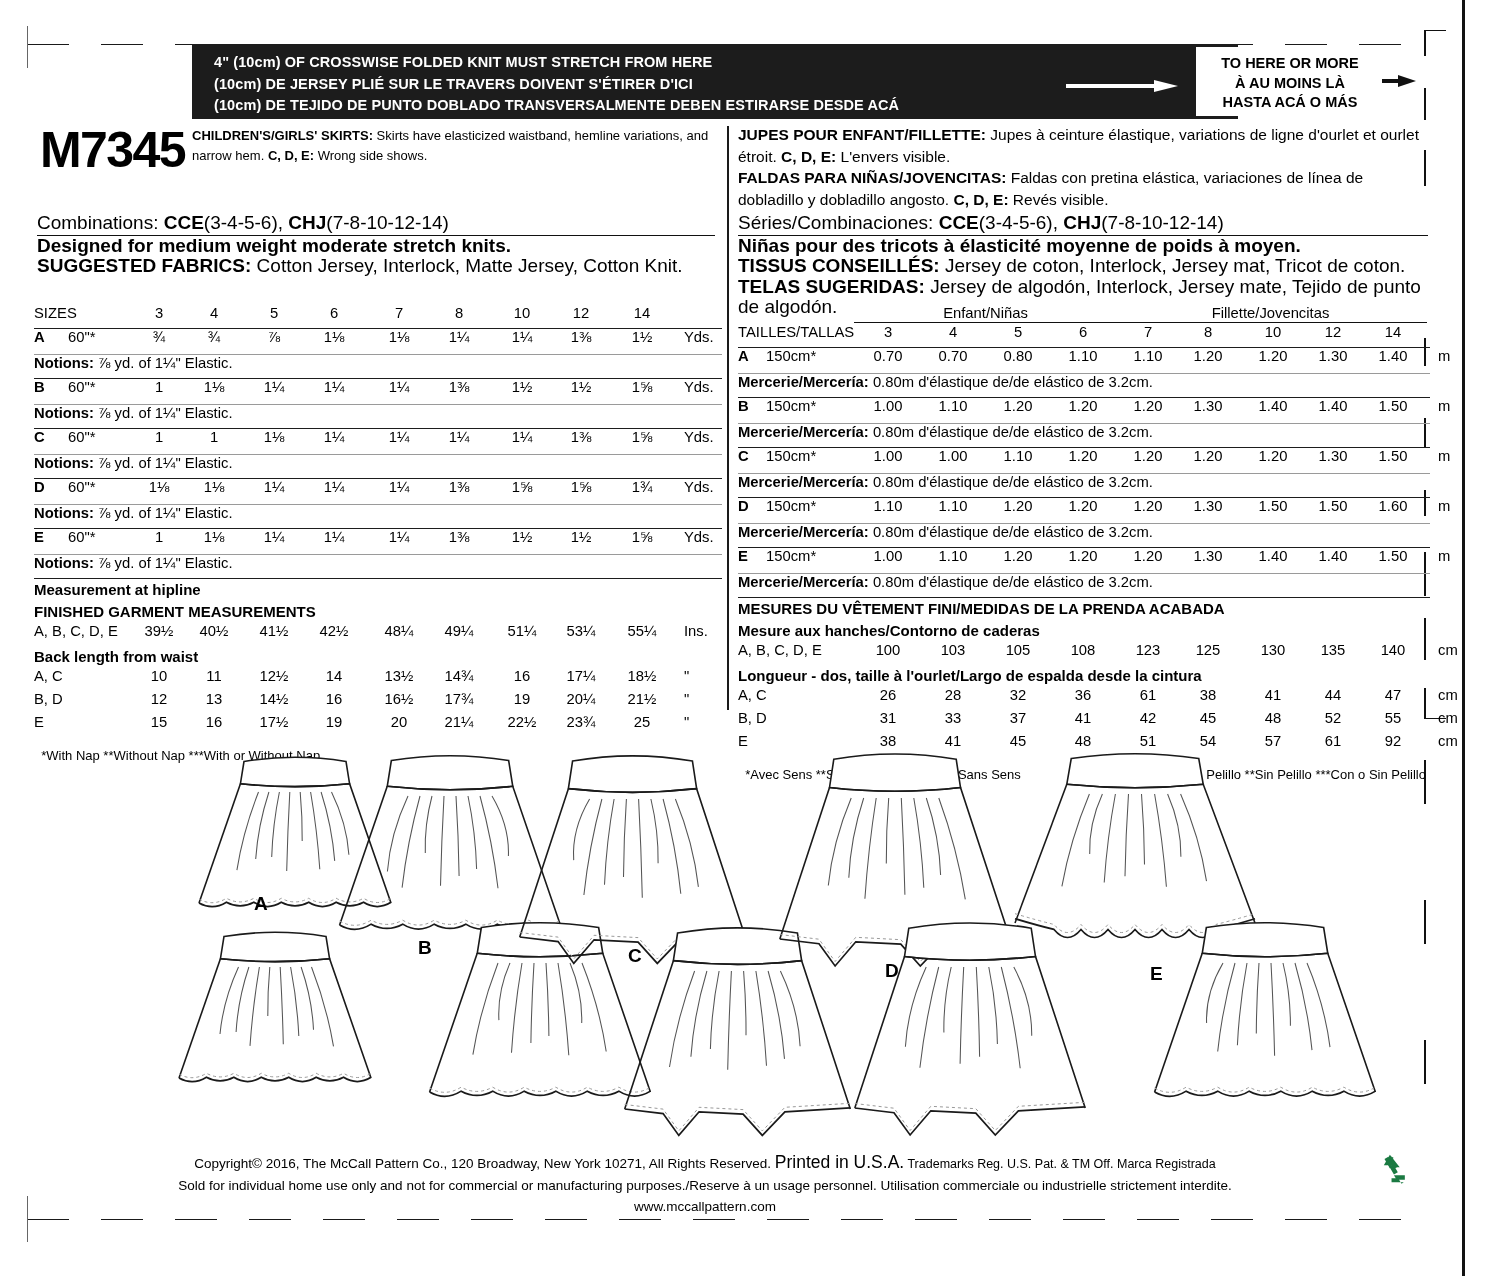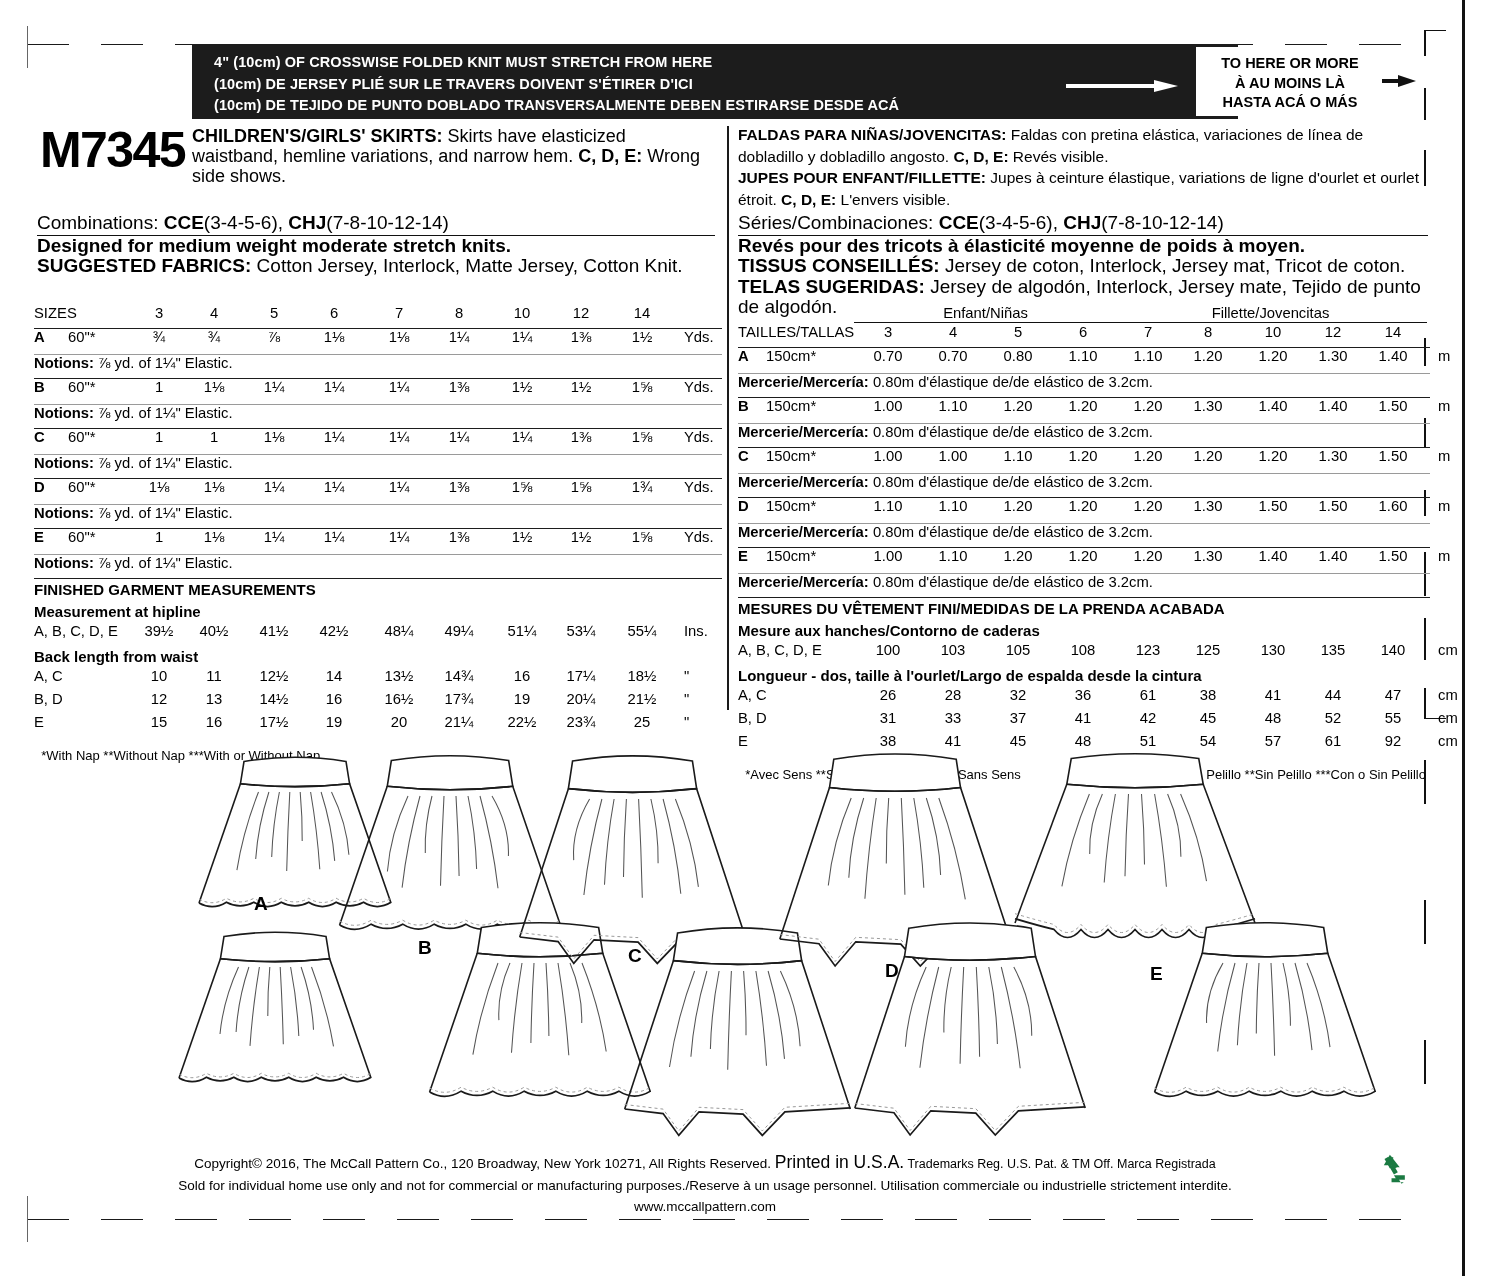--- a/index.html
+++ b/index.html
@@ -31,21 +31,21 @@
   .banner-box{position:absolute;left:1004px;top:3px;width:228px;height:69px;background:#fff;}
   .banner-box .txt{position:absolute;left:14px;top:7px;width:160px;text-align:center;
     font-weight:bold;font-size:14.5px;line-height:19.5px;}
   .banner-box .ar{position:absolute;left:186px;top:28px;width:34px;height:12px;}
   .banner-box .ar .shaft{position:absolute;left:0;top:4px;width:20px;height:4px;background:#111;}
   .banner-box .ar .head{position:absolute;left:16px;top:0;width:0;height:0;
     border-top:6px solid transparent;border-bottom:6px solid transparent;border-left:18px solid #111;}
 
   
   .patnum{position:absolute;left:40px;top:125px;font-size:50px;font-weight:bold;letter-spacing:-1.6px;line-height:50px;text-align:right;}
-  .desc-left{position:absolute;left:192px;top:126px;width:522px;font-size:18px;line-height:20px;}
+  .desc-left{position:absolute;left:192px;top:126px;width:522px;font-size:13px;line-height:20px;}
   .desc-right{position:absolute;left:738px;top:124px;width:690px;font-size:15.5px;line-height:21.5px;}
   b{font-weight:bold;}
 
   .vdivider{position:absolute;left:727px;top:126px;width:2px;height:584px;background:#1a1a1a;}
 
   
   .combo{position:absolute;font-size:19px;line-height:20.5px;}
   .combo .ul{border-bottom:1px solid #111;display:inline-block;padding-bottom:1px;}
   .combo-left{left:37px;top:213px;width:680px;}
   .combo-right{left:738px;top:213px;width:692px;}
@@ -133,35 +133,35 @@
     </div>
   </div>
 
   <div class="patnum">M7345</div>
 
   <div class="desc-left">
     <b>CHILDREN'S/GIRLS' SKIRTS:</b><span> Skirts have elasticized waistband, hemline variations, and narrow hem. </span><b>C, D, E:</b><span> Wrong side shows.</span>
   </div>
 
   <div class="desc-right">
+    <div><b>JUPES POUR ENFANT/FILLETTE:</b><span> Jupes à ceinture élastique, variations de ligne d'ourlet et ourlet étroit. </span><b>C, D, E:</b><span> L'envers visible.</span></div>
     <div><b>FALDAS PARA NIÑAS/JOVENCITAS:</b><span> Faldas con pretina elástica, variaciones de línea de dobladillo y dobladillo angosto. </span><b>C, D, E:</b><span> Revés visible.</span></div>
-    <div><b>JUPES POUR ENFANT/FILLETTE:</b><span> Jupes à ceinture élastique, variations de ligne d'ourlet et ourlet étroit. </span><b>C, D, E:</b><span> L'envers visible.</span></div>
   </div>
 
   <div class="vdivider"></div>
 
   <div class="combo combo-left">
     <div class="l1 ul" style="width:678px;"><span>Combinations: </span><b>CCE</b><span>(3-4-5-6), </span><b>CHJ</b><span>(7-8-10-12-14)</span></div>
     <div style="font-weight:bold;">Designed for medium weight moderate stretch knits.</div>
     <div><b>SUGGESTED FABRICS:</b><span> Cotton Jersey, Interlock, Matte Jersey, Cotton Knit.</span></div>
   </div>
 
   <div class="combo combo-right">
     <div class="l1 ul" style="width:690px;"><span>Séries/Combinaciones: </span><b>CCE</b><span>(3-4-5-6), </span><b>CHJ</b><span>(7-8-10-12-14)</span></div>
-    <div style="font-weight:bold;">Revés pour des tricots à élasticité moyenne de poids à moyen.</div>
+    <div style="font-weight:bold;">Niñas pour des tricots à élasticité moyenne de poids à moyen.</div>
     <div><b>TISSUS CONSEILLÉS:</b><span> Jersey de coton, Interlock, Jersey mat, Tricot de coton.</span></div>
     <div><b>TELAS SUGERIDAS:</b><span> Jersey de algodón, Interlock, Jersey mate, Tejido de punto de algodón.</span></div>
   </div>
 
   <div class="tbl tbl-left" id="tbl-left">
       <div class="row">
         <span class="lbl">SIZES</span>
         <span class="c" style="left:103px;width:44px">3</span>
         <span class="c" style="left:158px;width:44px">4</span>
         <span class="c" style="left:218px;width:44px">5</span>
@@ -251,22 +251,22 @@
         <span class="c" style="left:339px;width:52px">1¼</span>
         <span class="c" style="left:399px;width:52px">1⅜</span>
         <span class="c" style="left:462px;width:52px">1½</span>
         <span class="c" style="left:521px;width:52px">1½</span>
         <span class="c" style="left:582px;width:52px">1⅝</span>
         <span class="unit" style="left:650px">Yds.</span>
       </div>
       <div class="hr light"></div>
       <div class="notions"><b>Notions:</b><span> ⅞ yd. of 1¼" Elastic.</span></div>
       <div class="hr"></div>
+      <div class="sect">Measurement at hipline</div>
       <div class="sect">FINISHED GARMENT MEASUREMENTS</div>
-      <div class="sect">Measurement at hipline</div>
       <div class="row">
         <span class="lbl">A, B, C, D, E</span>
         <span class="c" style="left:97px;width:56px">39½</span>
         <span class="c" style="left:152px;width:56px">40½</span>
         <span class="c" style="left:212px;width:56px">41½</span>
         <span class="c" style="left:272px;width:56px">42½</span>
         <span class="c" style="left:337px;width:56px">48¼</span>
         <span class="c" style="left:397px;width:56px">49¼</span>
         <span class="c" style="left:460px;width:56px">51¼</span>
         <span class="c" style="left:519px;width:56px">53¼</span>

